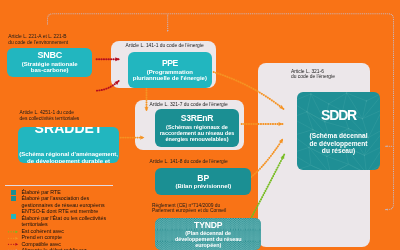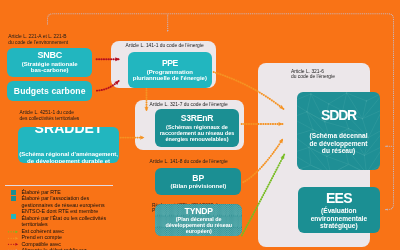--- a/index.html
+++ b/index.html
@@ -63,23 +63,20 @@
   </svg>
 
   <div class="cap" style="left:8.2px;top:34.3px;">Article L. 221-A et L. 221-B
 du code de l'environnement</div>
   <div class="box lt" style="left:7.1px;top:47.7px;width:85.2px;height:28.9px;">
     <div class="t" style="font-size:9px;letter-spacing:-0.3px;margin-bottom:0.2px;">SNBC</div>
     <div class="s" style="font-size:6px;line-height:6.7px;">(Stratégie nationale</div>
     <div class="s" style="font-size:6px;line-height:6.7px;">bas-carbone)</div>
   </div>
 
-  <div class="box lt" style="left:7.1px;top:81.3px;width:85.2px;height:19.3px;">
-    <div class="t" style="font-size:8.6px;letter-spacing:0.1px;">Budgets carbone</div>
-  </div>
 
   <div class="cap" style="left:19.5px;top:110.3px;">Article L. 4251-1 du code
 des collectivités territoriales</div>
   <div class="box lt" style="left:18px;top:126.9px;width:101.2px;height:36.5px;">
     <div class="t" style="font-size:14px;letter-spacing:0.05px;margin-bottom:15px;">SRADDET</div>
     <div class="s" style="font-size:6px;line-height:6.3px;">(Schéma régional d'aménagement,</div>
     <div class="s" style="font-size:6px;line-height:6.3px;">de développement durable et</div>
     <div class="s" style="font-size:6px;line-height:6.3px;">d'égalité des territoires)</div>
   </div>
 
@@ -92,28 +89,28 @@
 
   <div class="cap" style="left:149.5px;top:102.3px;">Article L. 321-7 du code de l'énergie</div>
   <div class="box dk" style="left:155.3px;top:108.6px;width:83.4px;height:38.4px;">
     <div class="t" style="font-size:8.6px;letter-spacing:-0.2px;margin-bottom:0.5px;">S3REnR</div>
     <div class="s" style="font-size:5.5px;line-height:6.2px;">(Schémas régionaux de</div>
     <div class="s" style="font-size:5.5px;line-height:6.2px;">raccordement au réseau des</div>
     <div class="s" style="font-size:5.5px;line-height:6.2px;">énergies renouvelables)</div>
   </div>
 
   <div class="cap" style="left:149.5px;top:158.5px;">Article L. 141-8 du code de l'énergie</div>
-  <div class="box dk" style="left:155.3px;top:167.8px;width:86px;height:26.8px;">
+  <div class="box dk" style="left:155.3px;top:167.8px;width:96px;height:26.8px;">
     <div class="t" style="font-size:8.6px;margin-bottom:0.5px;">BP</div>
     <div class="s" style="font-size:6px;line-height:6.5px;">(Bilan prévisionnel)</div>
   </div>
 
   <div class="cap" style="left:152px;top:203px;">Règlement (CE) n°714/2009 du
 Parlement européen et du Conseil</div>
-  <div class="box dk hatch" style="left:155.2px;top:204px;width:87px;height:32px;">
+  <div class="box dk hatch" style="left:155.2px;top:218px;width:106px;height:32px;">
     <svg class="xh" viewBox="0 0 84 32" preserveAspectRatio="none">
       <defs>
         <pattern id="xhp" width="11.6" height="11.6" patternUnits="userSpaceOnUse">
           <g stroke="#74bfbf" stroke-width="0.6" fill="none">
             <path d="M-11.6,0 L0,11.6 M-9.6,0 L2,11.6 M-7.6,0 L4,11.6 M-5.6,0 L6,11.6 M-3.6,0 L8,11.6 M-1.6,0 L10,11.6 M0.4,0 L12,11.6 M2.4,0 L14,11.6 M4.4,0 L16,11.6 M6.4,0 L18,11.6 M8.4,0 L20,11.6 M10.4,0 L22,11.6"></path>
             <path d="M11.6,0 L0,11.6 M13.6,0 L2,11.6 M9.6,0 L-2,11.6 M7.6,0 L-4,11.6 M5.6,0 L-6,11.6 M3.6,0 L-8,11.6 M1.6,0 L-10,11.6 M15.6,0 L4,11.6 M17.6,0 L6,11.6 M19.6,0 L8,11.6 M21.6,0 L10,11.6 M23.6,0 L12,11.6"></path>
           </g>
         </pattern>
       </defs>
       <rect x="0" y="0" width="84" height="32" fill="url(#xhp)"></rect>
@@ -167,26 +164,20 @@
           <circle cx="48" cy="55" r="0.7"></circle>
           <circle cx="68" cy="64" r="0.7"></circle>
       </g>
     </svg>
     <div class="t" style="font-size:14px;letter-spacing:-1.2px;margin-bottom:9px;">SDDR</div>
     <div class="s" style="font-size:6.6px;line-height:7.4px;">(Schéma décennal</div>
     <div class="s" style="font-size:6.6px;line-height:7.4px;">de développement</div>
     <div class="s" style="font-size:6.6px;line-height:7.4px;">du réseau)</div>
   </div>
 
-  <div class="box dk" style="left:298.2px;top:186.7px;width:81.4px;height:46.1px;">
-    <div class="t" style="font-size:14px;letter-spacing:-0.8px;margin-bottom:1px;">EES</div>
-    <div class="s" style="font-size:6.6px;line-height:7.4px;">(Évaluation</div>
-    <div class="s" style="font-size:6.6px;line-height:7.4px;">environnementale</div>
-    <div class="s" style="font-size:6.6px;line-height:7.4px;">stratégique)</div>
-  </div>
 
   <div style="position:absolute;left:5.4px;top:185.1px;width:108px;height:0.9px;background:#e4dade;"></div>
 
   <div class="sw" style="left:11.2px;top:189.6px;width:4.8px;height:5.1px;background:#1b8f93;"></div>
   <div class="sw" style="left:11.2px;top:196.3px;width:4.8px;height:5.1px;background:#1b8f93;"></div>
   <div class="sw" style="left:11.2px;top:214.1px;width:4.8px;height:5.1px;background:#22b6bf;"></div>
 
   <div class="lg" style="left:21.5px;top:188.9px;">Élaboré par RTE</div>
   <div class="lg" style="left:21.5px;top:195.4px;">Élaboré par l'association des</div>
   <div class="lg" style="left:21.5px;top:201.9px;">gestionnaires de réseau européens</div>

